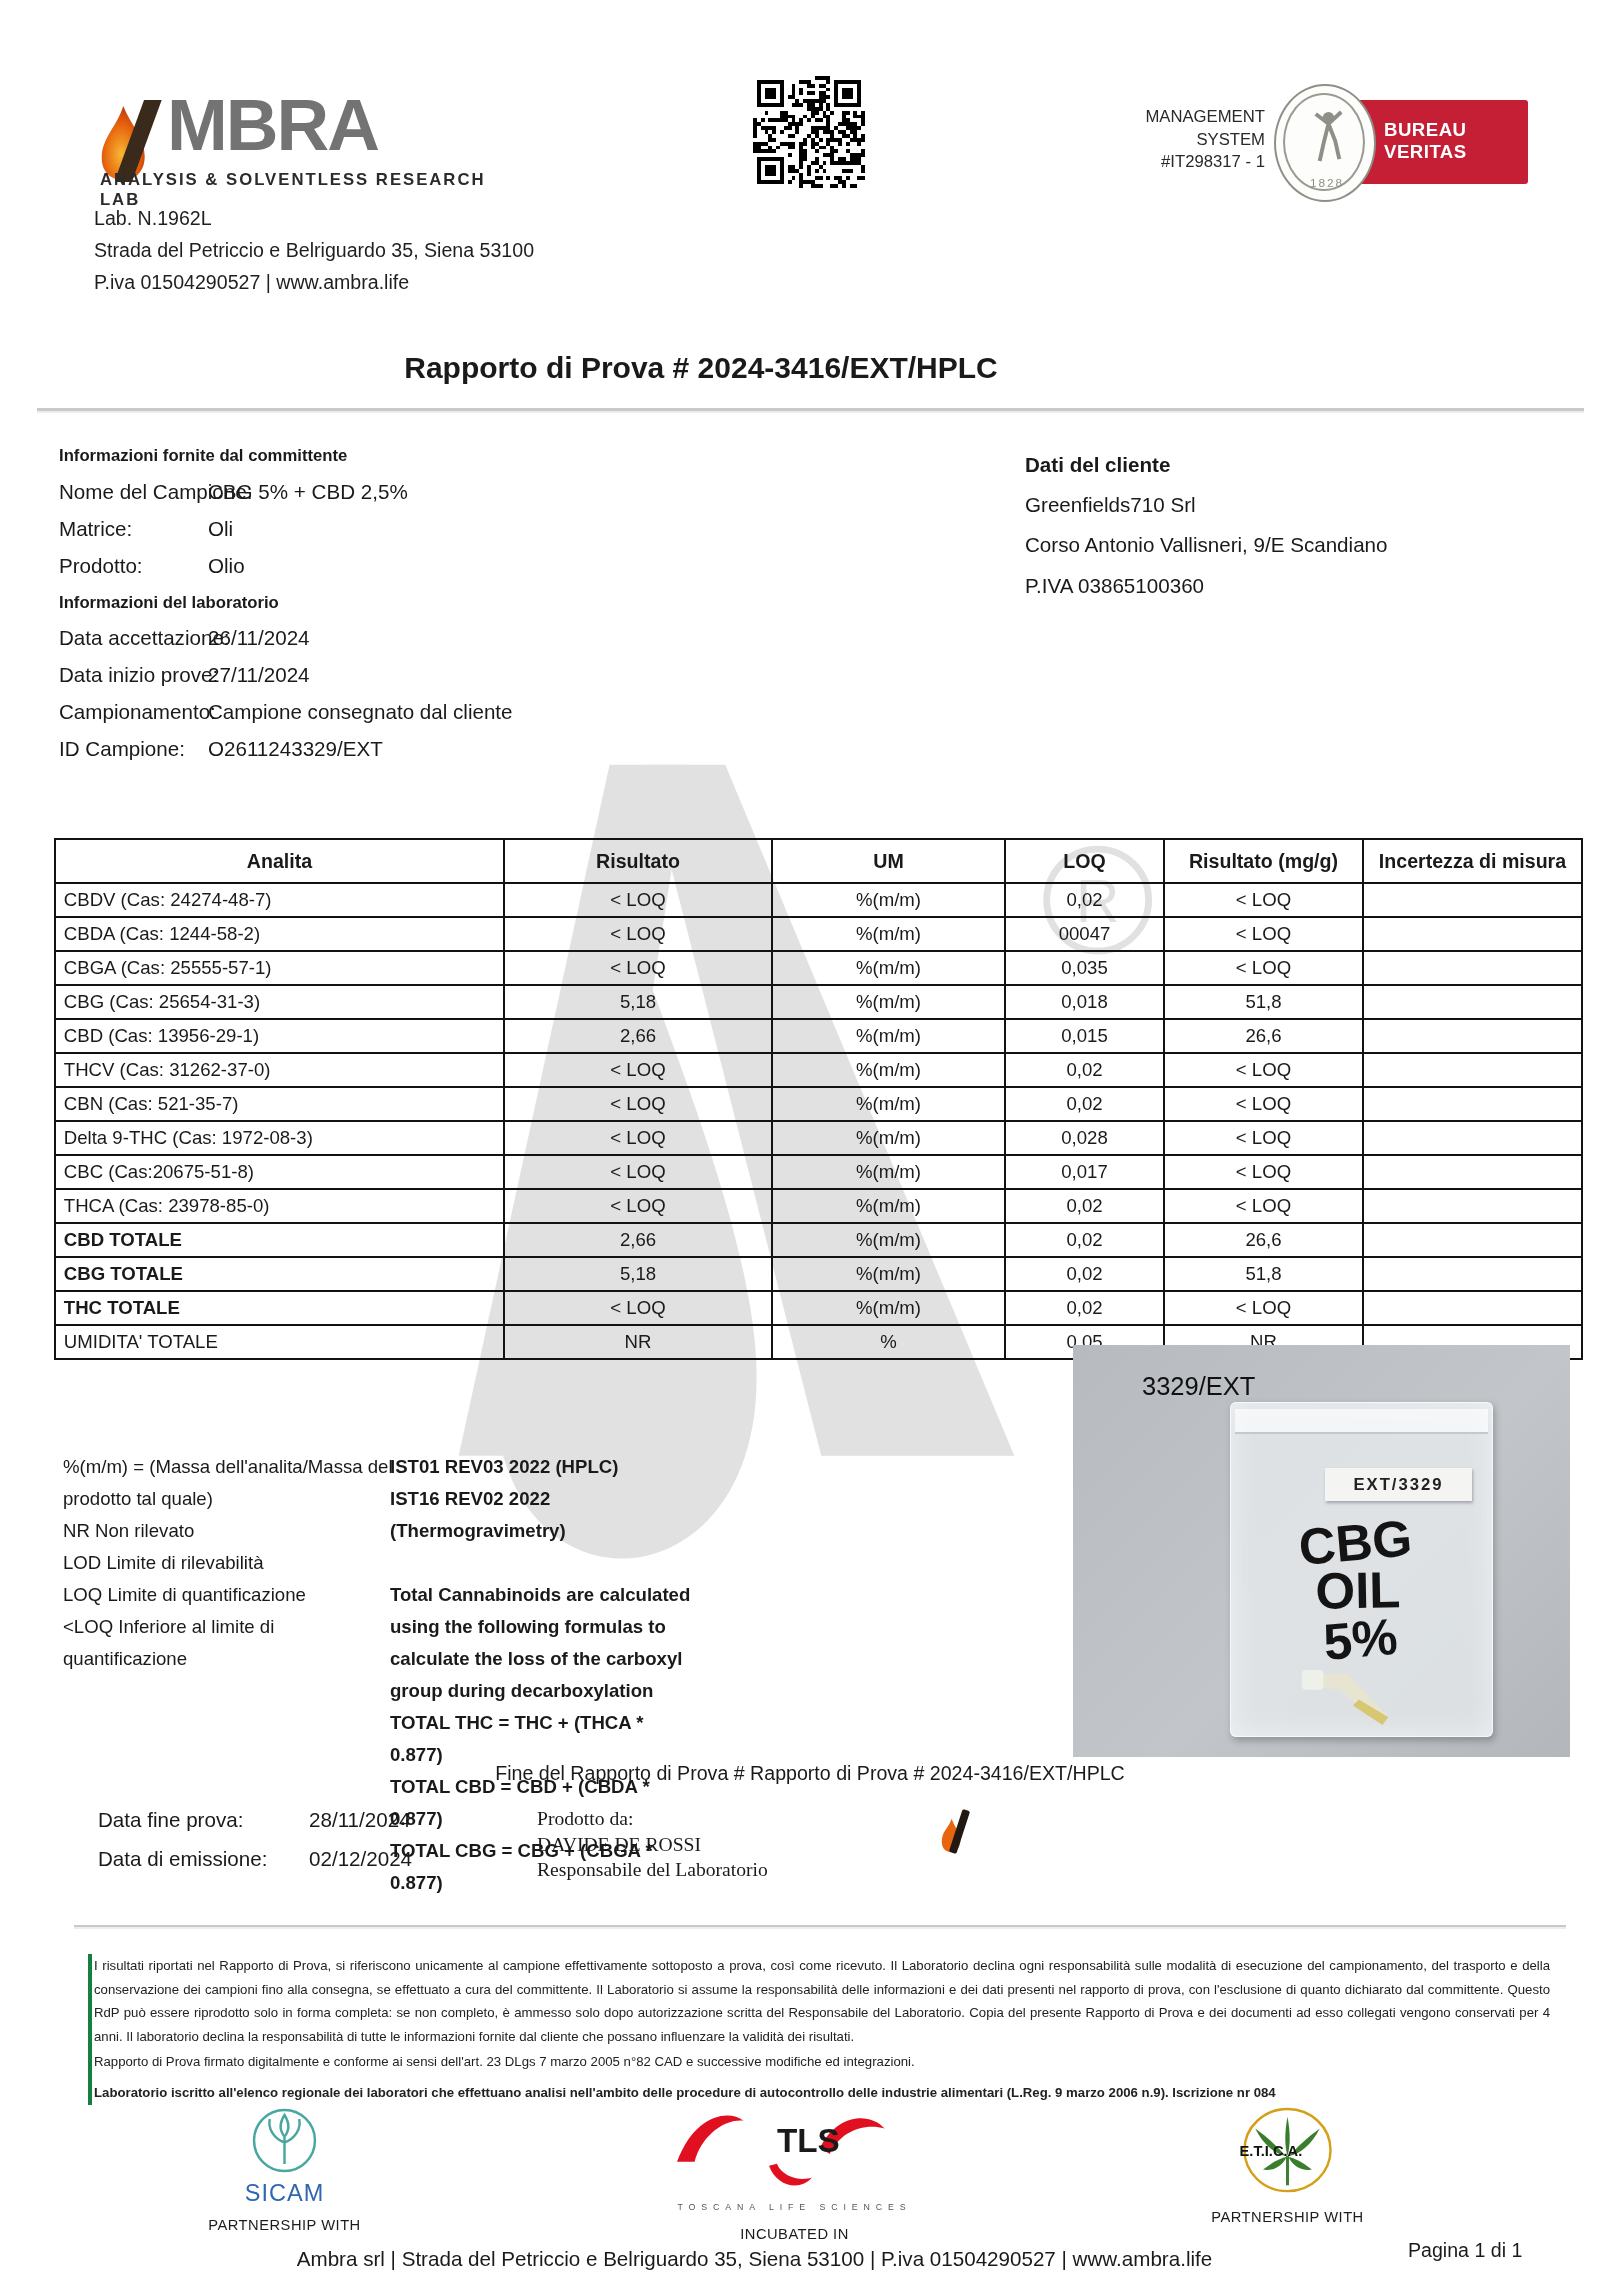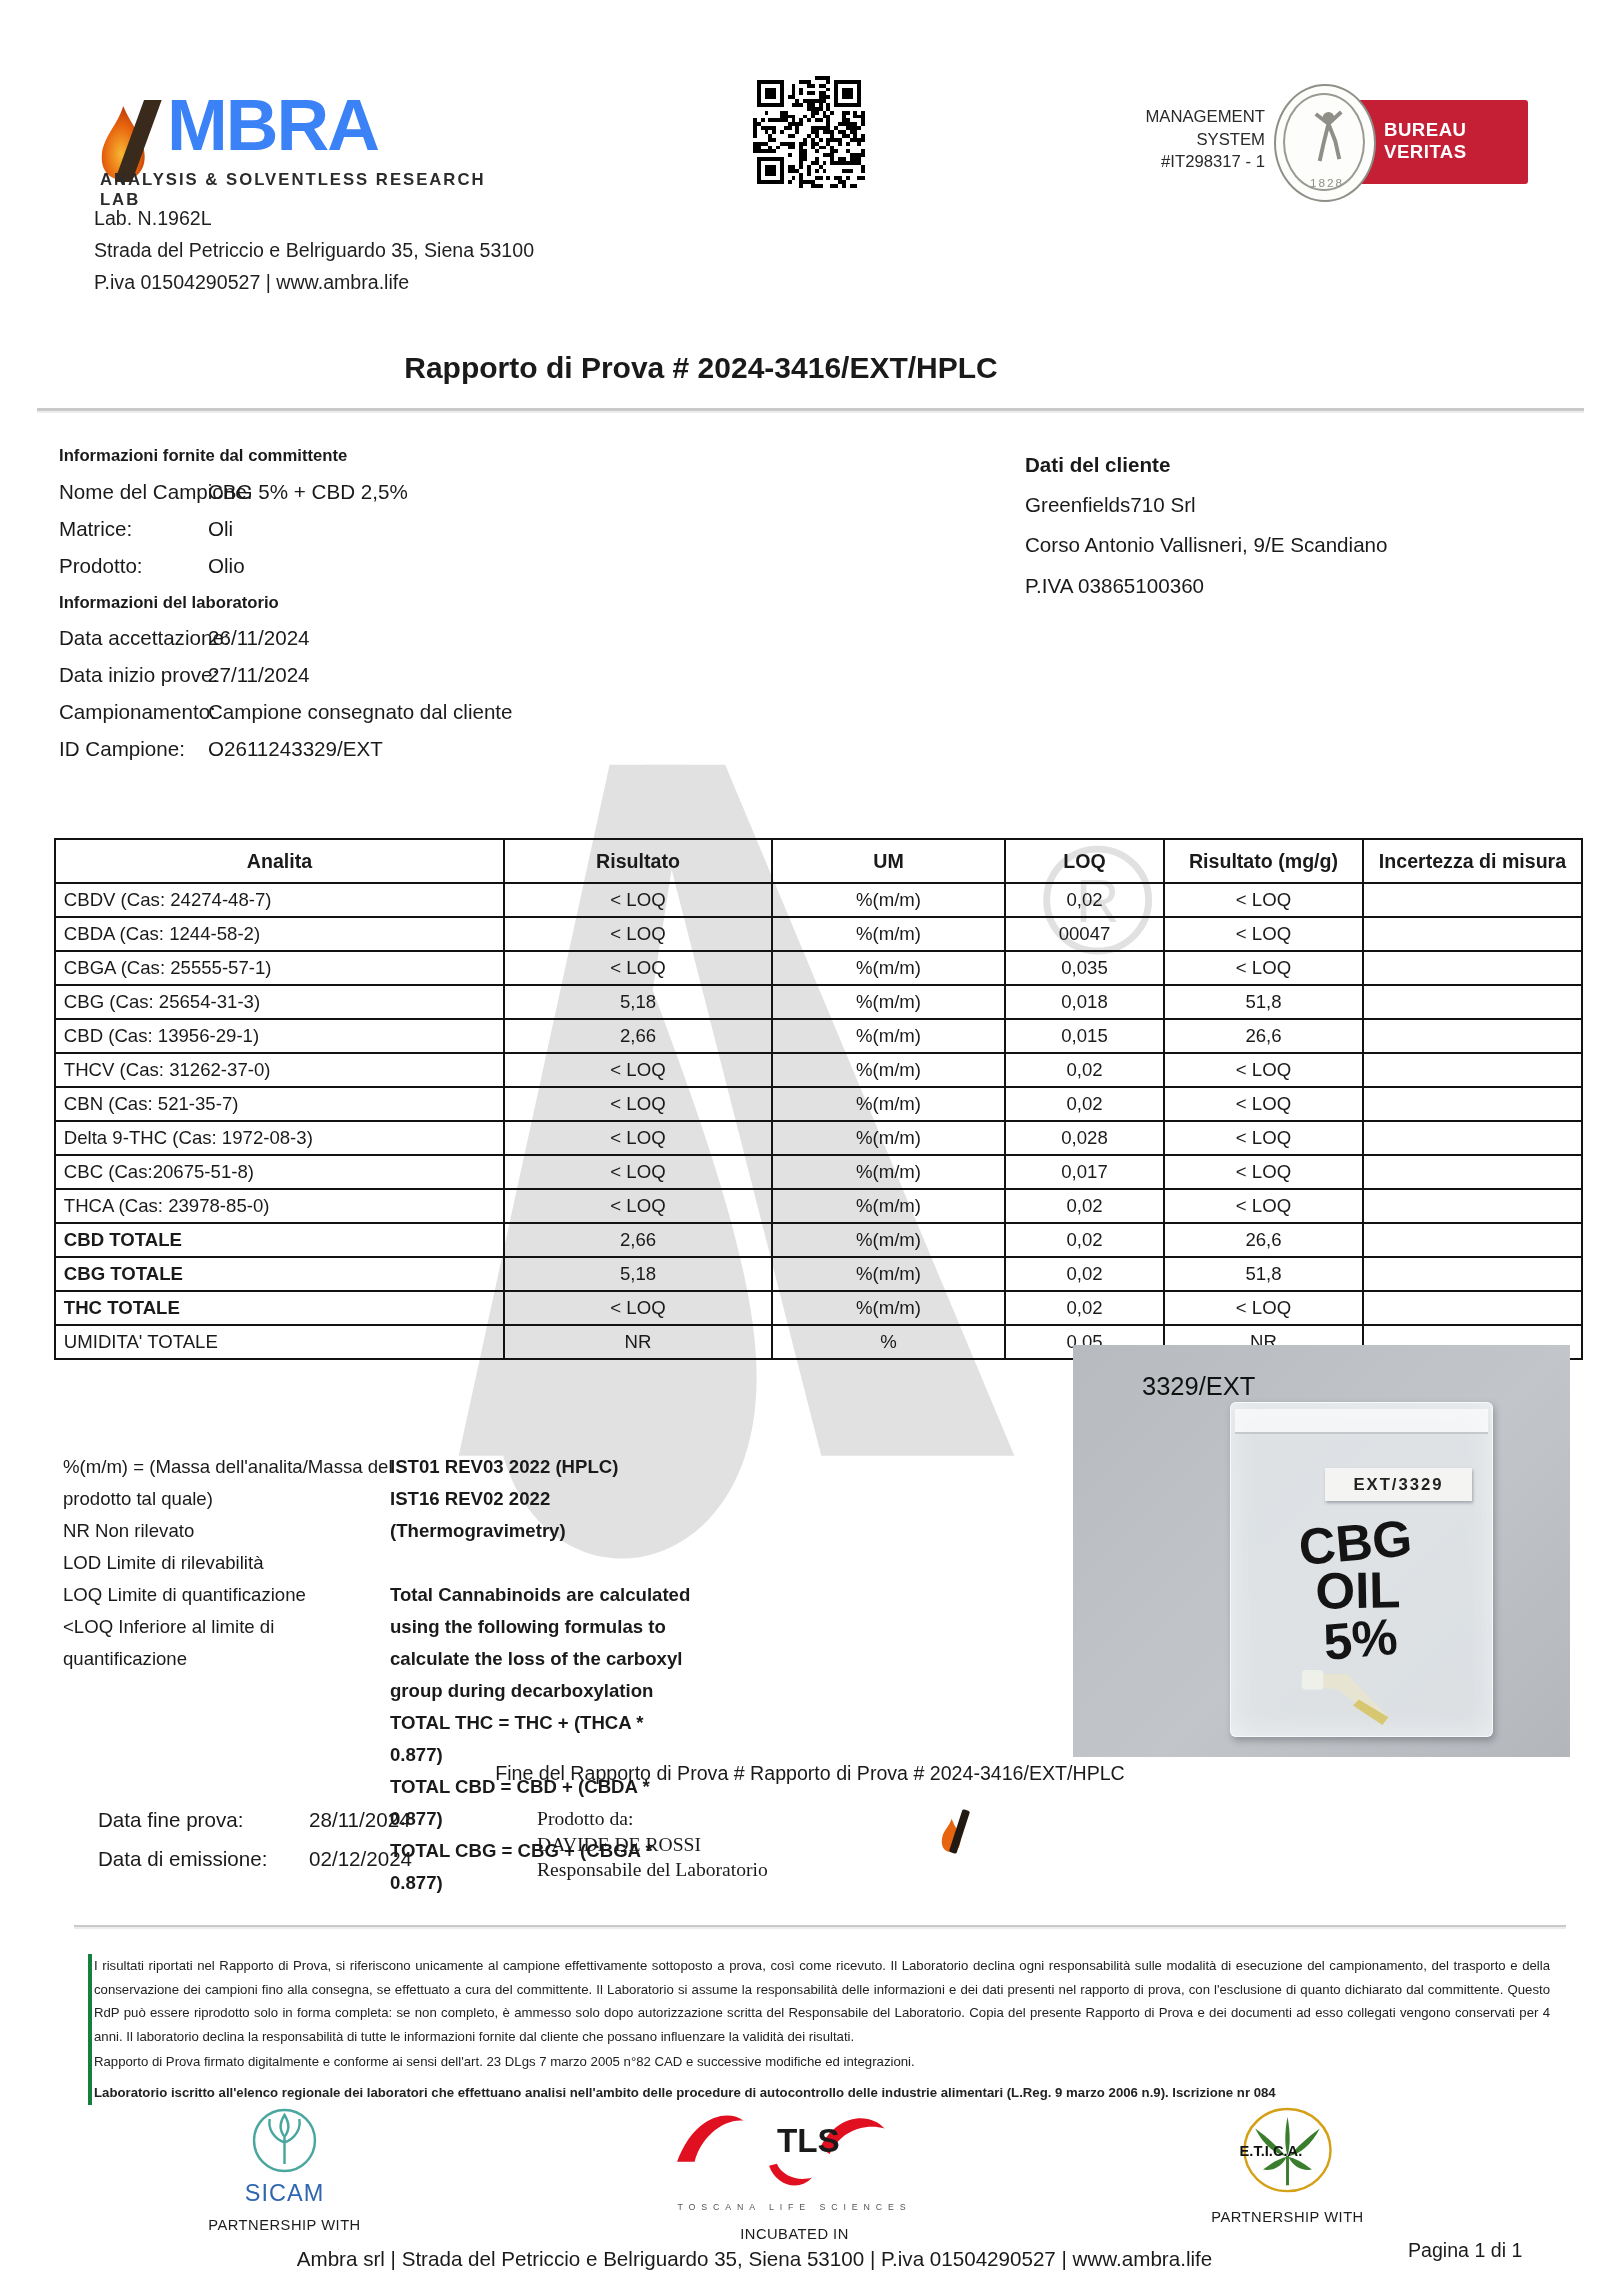--- a/index.html
+++ b/index.html
@@ -2,21 +2,21 @@
 <html><head>
 <meta charset="utf-8">
 <style>
   * { margin:0; padding:0; box-sizing:border-box; }
   html,body { width:1620px; height:2293px; background:#ffffff; font-family:"Liberation Sans", sans-serif; color:#1a1a1a; }
   .page { position:relative; width:1620px; height:2293px; overflow:hidden; background:#fff; }
   .abs { position:absolute; }
   .z1 { z-index:2; }
 
   
-  .logo-mbra { font-size:73px; font-weight:700; letter-spacing:-2px; color:#3b82f6; line-height:1; }
+  .logo-mbra { font-size:73px; font-weight:700; letter-spacing:-2px; color:#737373; line-height:1; }
   .logo-sub { font-size:16.7px; font-weight:700; letter-spacing:2px; color:#2b2b2b; }
   .addr { font-size:19.6px; line-height:32px; color:#1f1f1f; }
   .mgmt { font-size:16.7px; line-height:22.5px; text-align:right; color:#2a2a2a; }
   .bv-band { background:#c41f35; border-radius:2.9px; }
   .bv-title { color:#fff; font-weight:700; font-size:18.6px; letter-spacing:0.5px; }
   .bv-sub { color:#fff; font-size:14px; font-weight:700;margin-top:43px; }
   .bv-oval { background:#fdfdfb; border:2.9px solid #8f8f88; border-radius:50%; }
   .bv-oval-inner { border:2px solid #9a9a92; border-radius:50%; }
 
   

